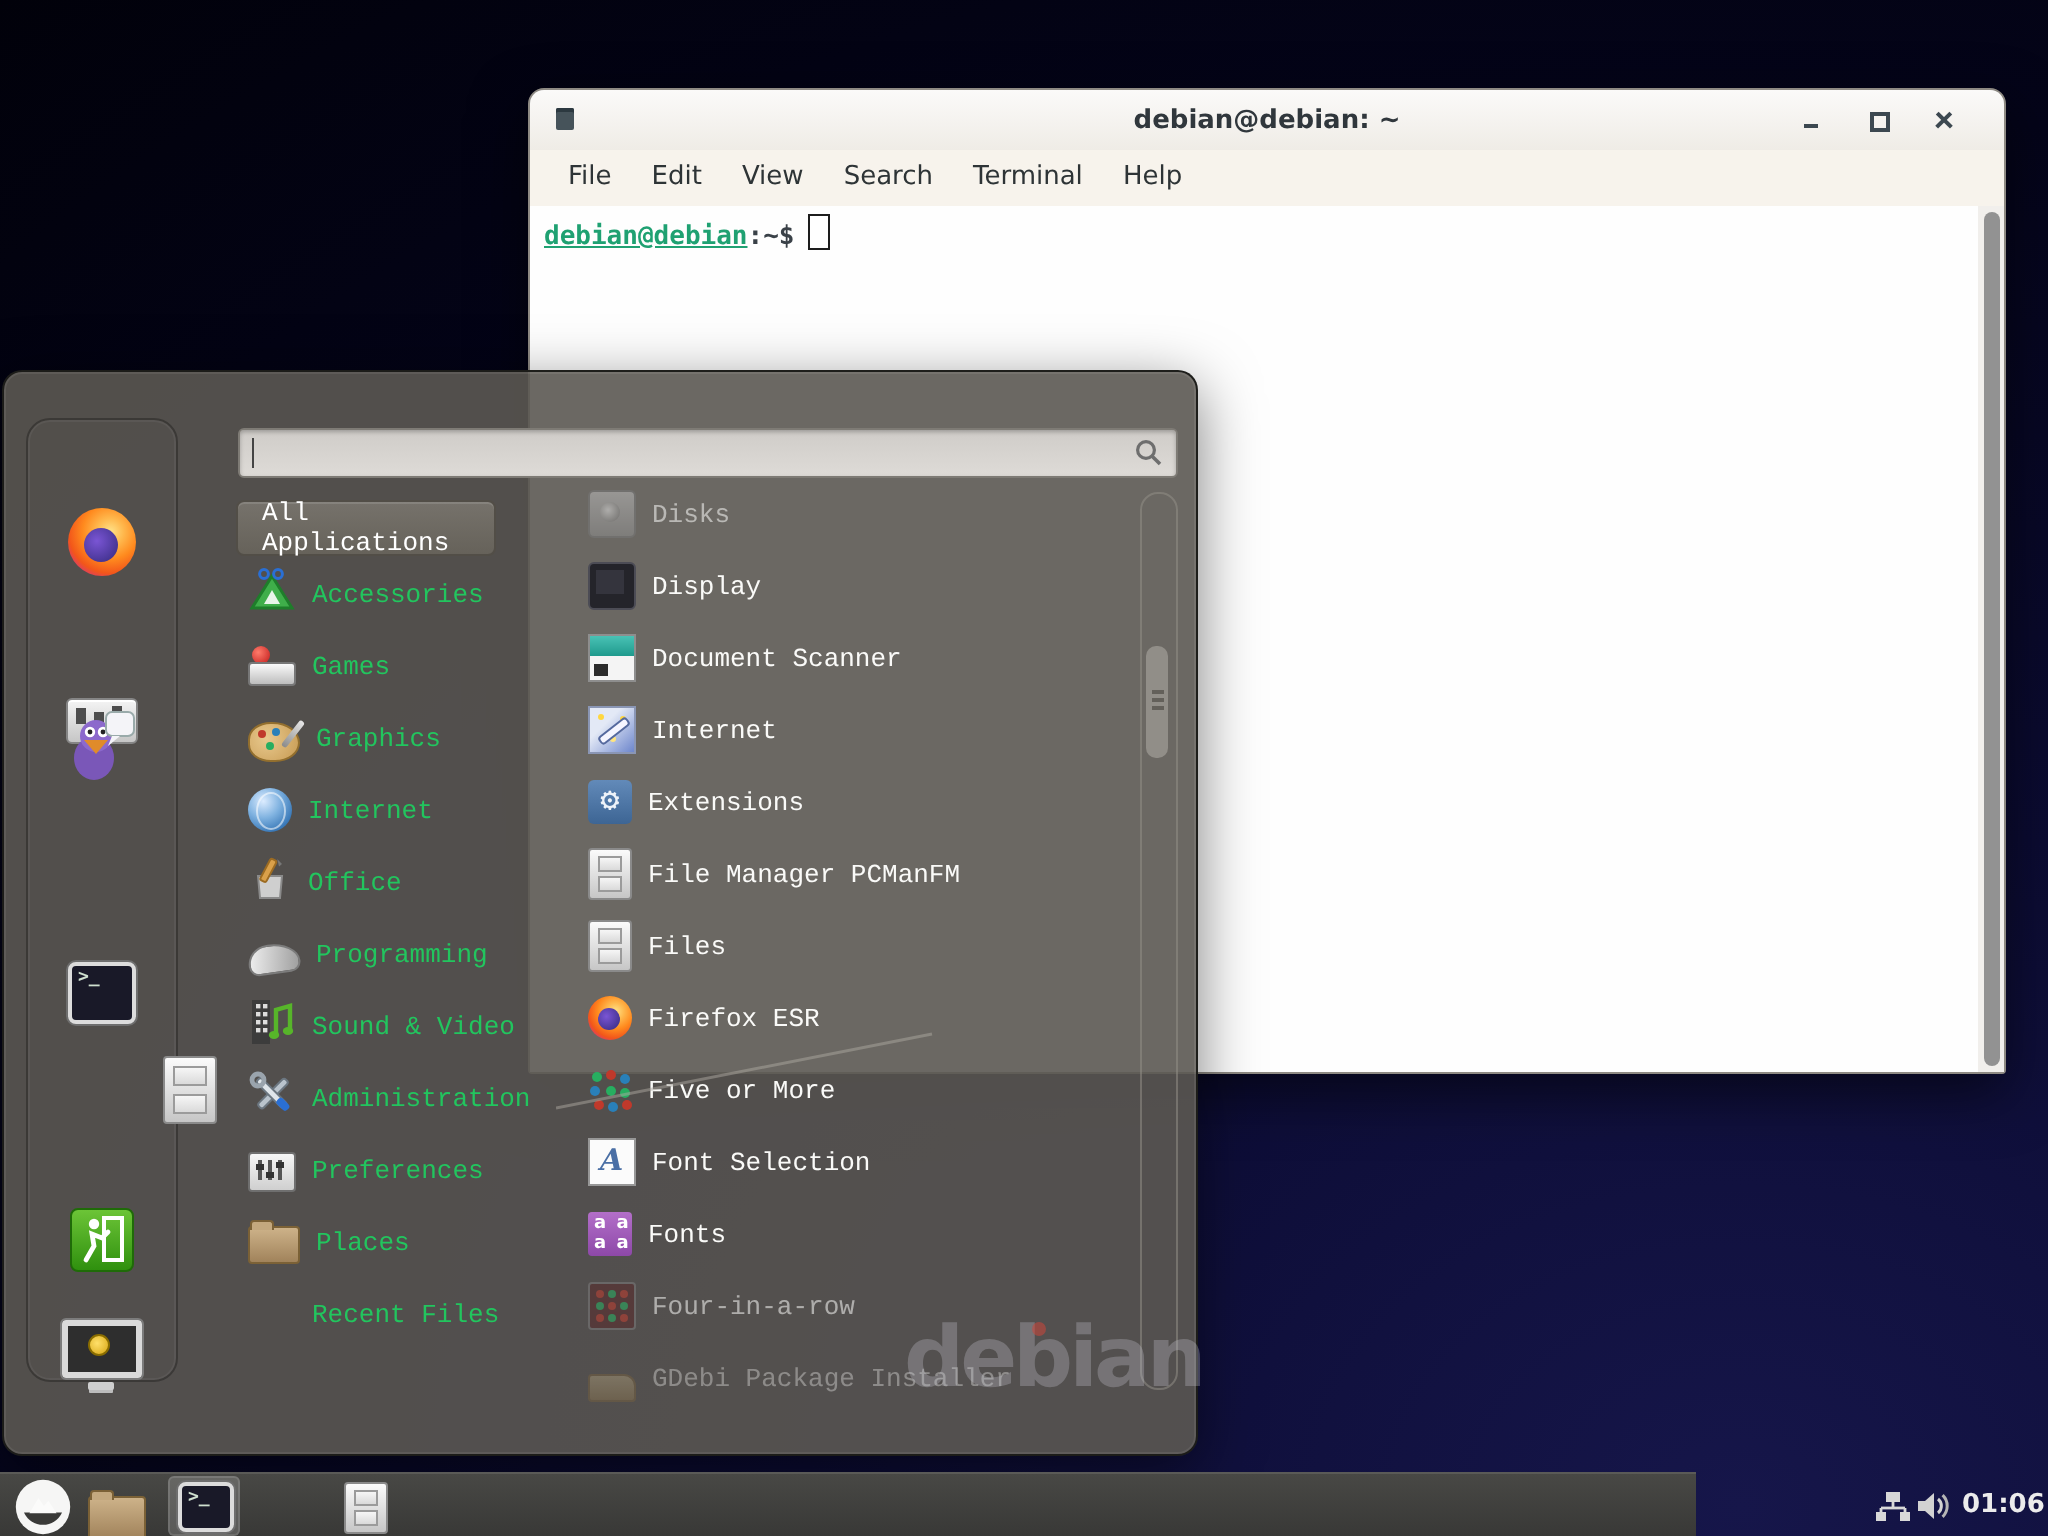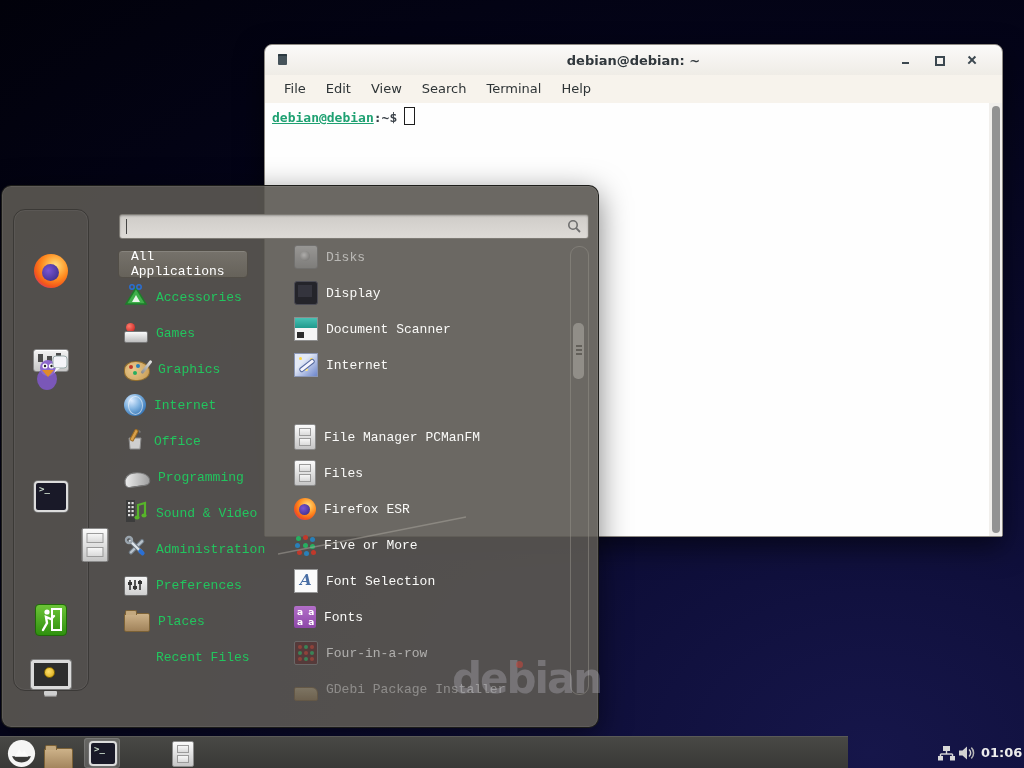--- a/index.html
+++ b/index.html
@@ -336,20 +336,24 @@
     <span>Display</span>
   </div>
   <div class="app-row" style="top:125px">
     <span class="ic i-scan"></span>
     <span>Document Scanner</span>
   </div>
   <div class="app-row" style="top:161px">
     <span class="ic i-fx"></span>
     <span>Internet</span>
   </div>
+  <div class="app-row" style="top:197px">
+    <span class="ic i-ext"></span>
+    <span>Extensions</span>
+  </div>
   <div class="app-row" style="top:233px">
     <span class="ic i-cab cab22"></span>
     <span>File Manager PCManFM</span>
   </div>
   <div class="app-row" style="top:269px">
     <span class="ic i-cab cab22"></span>
     <span>Files</span>
   </div>
   <div class="app-row" style="top:305px">
     <span class="ic i-ff ff22"></span>

